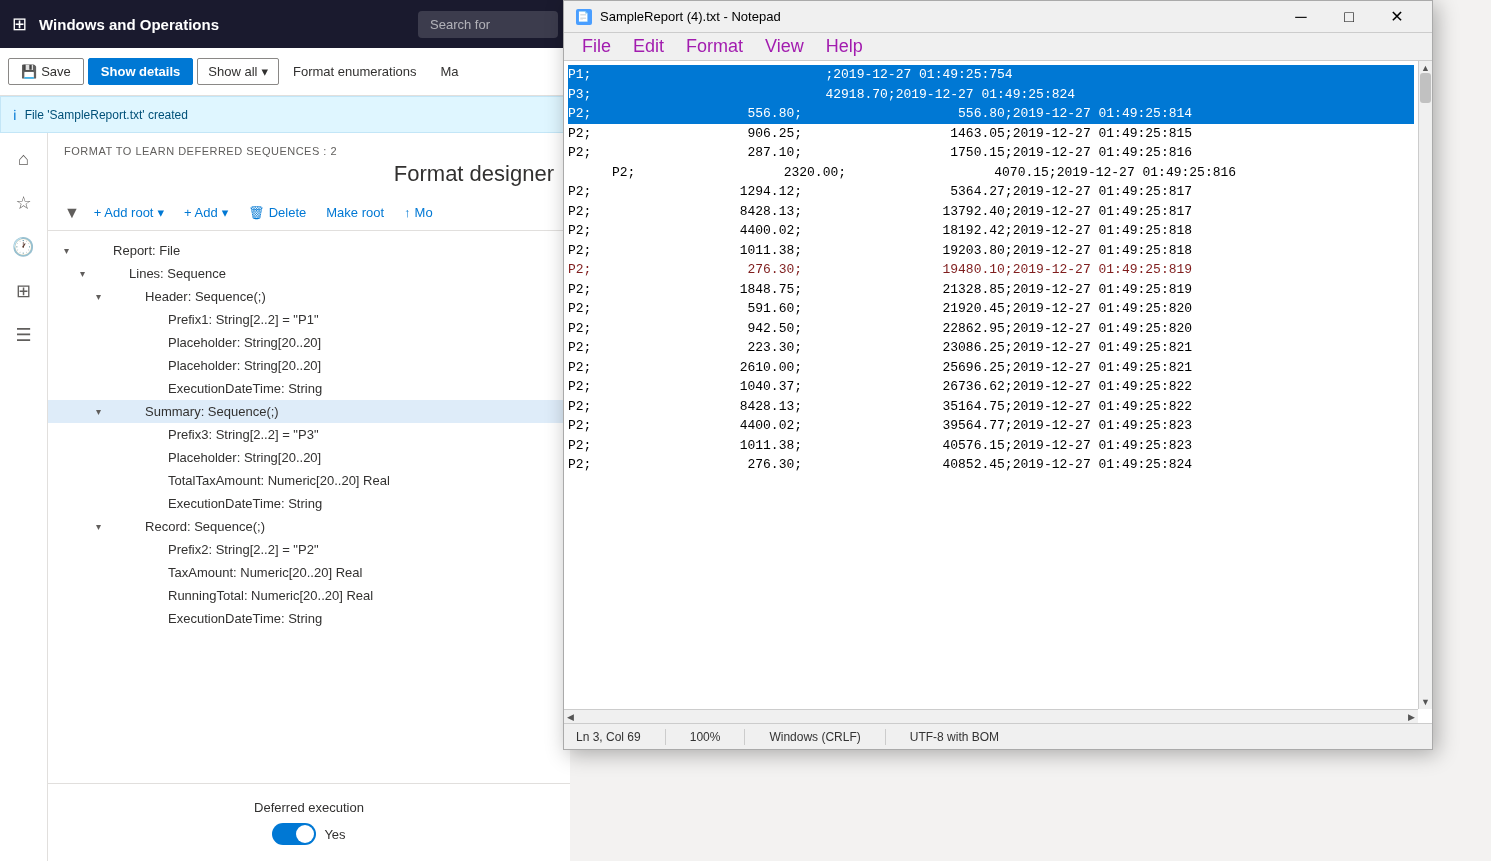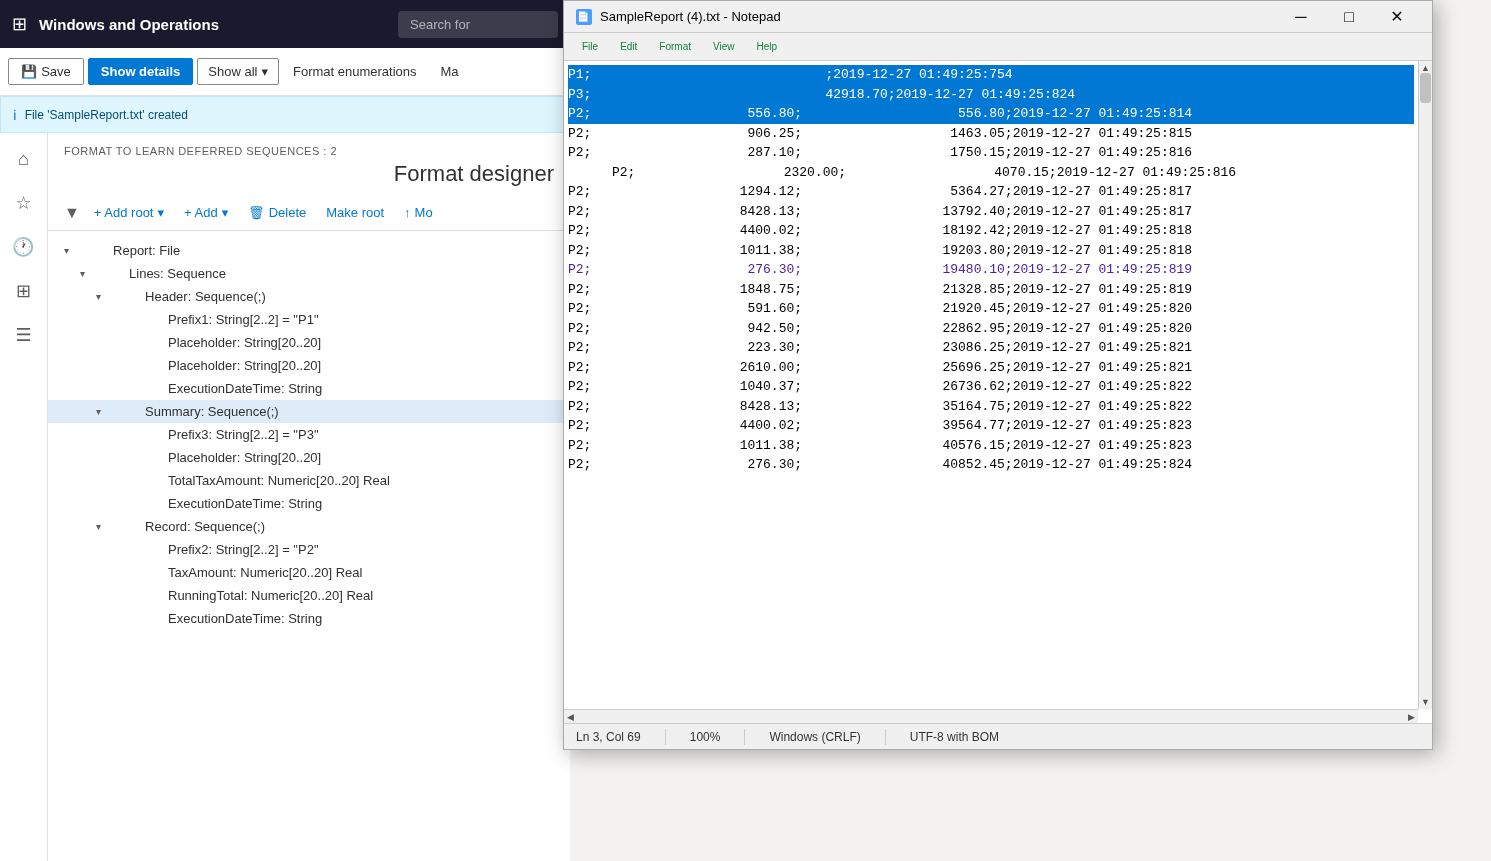--- a/index.html
+++ b/index.html
@@ -5,21 +5,21 @@
     * { box-sizing: border-box; margin: 0; padding: 0; }
     body { font-family: 'Segoe UI', sans-serif; font-size: 13px; background: #f3f2f1; overflow: hidden; width: 1491px; height: 861px; }
 
     
     .fo-app { position: absolute; left: 0; top: 0; width: 570px; height: 861px; background: #fff; display: flex; flex-direction: column; }
 
     
     .fo-topbar { height: 48px; background: #1a1a2e; display: flex; align-items: center; padding: 0 12px; gap: 12px; }
     .fo-grid-icon { color: #fff; font-size: 18px; cursor: pointer; }
     .fo-app-name { color: #fff; font-size: 15px; font-weight: 600; flex: 1; }
-    .fo-search { background: rgba(255,255,255,0.15); border: none; border-radius: 4px; color: #fff; padding: 6px 12px; width: 160px; font-size: 13px; }
+    .fo-search { background: rgba(255,255,255,0.15); border: none; border-radius: 4px; color: #fff; padding: 6px 12px; width: 140px; font-size: 13px; }
     .fo-search::placeholder { color: rgba(255,255,255,0.6); }
 
     
     .fo-toolbar { height: 48px; background: #fff; border-bottom: 1px solid #e1dfdd; display: flex; align-items: center; padding: 0 8px; gap: 4px; }
     .fo-btn-save { display: flex; align-items: center; gap: 4px; background: #fff; border: 1px solid #8a8886; border-radius: 2px; padding: 5px 12px; cursor: pointer; font-size: 13px; color: #323130; }
     .fo-btn-primary { background: #0078d4; color: #fff; border: 1px solid #0078d4; border-radius: 2px; padding: 5px 12px; cursor: pointer; font-size: 13px; font-weight: 600; }
     .fo-btn-dropdown { display: flex; align-items: center; gap: 4px; background: #fff; border: 1px solid #8a8886; border-radius: 2px; padding: 5px 10px; cursor: pointer; font-size: 13px; color: #323130; }
     .fo-btn-plain { background: none; border: none; padding: 5px 10px; cursor: pointer; font-size: 13px; color: #323130; }
 
     
@@ -53,21 +53,21 @@
     
     .notepad { position: absolute; left: 563px; top: 0; width: 870px; height: 750px; background: #fff; border: 1px solid #aaa; box-shadow: 4px 4px 20px rgba(0,0,0,0.3); display: flex; flex-direction: column; z-index: 10; }
     .notepad-titlebar { height: 32px; background: #f0f0f0; border-bottom: 1px solid #ccc; display: flex; align-items: center; padding: 0 12px; }
     .notepad-icon { width: 16px; height: 16px; background: #4a9eff; border-radius: 2px; margin-right: 8px; display: flex; align-items: center; justify-content: center; color: #fff; font-size: 10px; }
     .notepad-title { flex: 1; font-size: 13px; color: #000; }
     .notepad-controls { display: flex; gap: 2px; }
     .notepad-ctrl-btn { width: 46px; height: 32px; background: none; border: none; cursor: pointer; font-size: 16px; color: #000; display: flex; align-items: center; justify-content: center; }
 
     
     .notepad-menu { height: 28px; background: #f0f0f0; border-bottom: 1px solid #ccc; display: flex; align-items: center; padding: 0 8px; gap: 2px; }
-    .notepad-menu-item { padding: 4px 10px; font-size: 10px; color: #15803d; cursor: pointer; border-radius: 3px; }
+    .notepad-menu-item { padding: 4px 10px; font-size: 18px; color: #a21caf; cursor: pointer; border-radius: 3px; }
 
     
     .notepad-content { flex: 1; overflow: hidden; position: relative; }
 
     
     .notepad-statusbar { height: 26px; background: #f0f0f0; border-top: 1px solid #ccc; display: flex; align-items: center; padding: 0 12px; gap: 24px; font-size: 12px; color: #333; }
     .status-sep { width: 1px; height: 16px; background: #ccc; }
   </style>
 </head>
 <body>
@@ -203,20 +203,29 @@
           <div class="fo-tree-item" style="padding-left: 64px;">
             <span style="width: 12px; display: inline-block;"></span>
             <span class="fo-tree-label">RunningTotal: Numeric[20..20] Real</span>
           </div>
           <div class="fo-tree-item" style="padding-left: 64px;">
             <span style="width: 12px; display: inline-block;"></span>
             <span class="fo-tree-label">ExecutionDateTime: String</span>
           </div>
         </div>
 
+      <div class="fo-bottom">
+        <span class="fo-deferred-label">Deferred execution</span>
+        <div class="fo-toggle-row">
+          <div class="fo-toggle">
+            <div class="fo-toggle-knob"></div>
+          </div>
+          <span class="fo-toggle-yes">Yes</span>
+        </div>
+      </div>
     </div>
   </div>
 </div>
 
 <div class="notepad">
 
   <div class="notepad-titlebar">
     <div class="notepad-icon">📄</div>
     <span class="notepad-title">SampleReport (4).txt - Notepad</span>
     <div class="notepad-controls">
@@ -238,21 +247,21 @@
     <div style="width:calc(100% - 14px); height:calc(100% - 14px); overflow:auto; font-family:'Courier New',monospace; font-size:13px; line-height:1.5; white-space:pre; padding:4px; background:#fff;" id="notepad-lines"><span style="background: rgb(0, 120, 212); color: rgb(255, 255, 255); display: block;">P1;                              ;2019-12-27 01:49:25:754
 </span><span style="background: rgb(0, 120, 212); color: rgb(255, 255, 255); display: block;">P3;                              42918.70;2019-12-27 01:49:25:824
 </span><span style="background: rgb(0, 120, 212); color: rgb(255, 255, 255); display: block;">P2;                    556.80;                    556.80;2019-12-27 01:49:25:814
 </span><span style="display: block; color: rgb(0, 0, 0);">P2;                    906.25;                   1463.05;2019-12-27 01:49:25:815
 </span><span style="display: block; color: rgb(0, 0, 0);">P2;                    287.10;                   1750.15;2019-12-27 01:49:25:816
 </span><span style="display: block; color: rgb(0, 0, 0); margin-left: 44px;">P2;                   2320.00;                   4070.15;2019-12-27 01:49:25:816
 </span><span style="display: block; color: rgb(0, 0, 0);">P2;                   1294.12;                   5364.27;2019-12-27 01:49:25:817
 </span><span style="display: block; color: #000000;">P2;                   8428.13;                  13792.40;2019-12-27 01:49:25:817
 </span><span style="display: block; color: rgb(0, 0, 0);">P2;                   4400.02;                  18192.42;2019-12-27 01:49:25:818
 </span><span style="display: block; color: rgb(0, 0, 0);">P2;                   1011.38;                  19203.80;2019-12-27 01:49:25:818
-</span><span style="display: block; color: #4c1d95;">P2;                    276.30;                  19480.10;2019-12-27 01:49:25:819
+</span><span style="display: block; color: #7f1d1d;">P2;                    276.30;                  19480.10;2019-12-27 01:49:25:819
 </span><span style="display: block; color: rgb(0, 0, 0);">P2;                   1848.75;                  21328.85;2019-12-27 01:49:25:819
 </span><span style="display: block; color: rgb(0, 0, 0);">P2;                    591.60;                  21920.45;2019-12-27 01:49:25:820
 </span><span style="display: block; color: rgb(0, 0, 0);">P2;                    942.50;                  22862.95;2019-12-27 01:49:25:820
 </span><span style="display: block; color: rgb(0, 0, 0);">P2;                    223.30;                  23086.25;2019-12-27 01:49:25:821
 </span><span style="display: block; color: rgb(0, 0, 0);">P2;                   2610.00;                  25696.25;2019-12-27 01:49:25:821
 </span><span style="display: block; color: rgb(0, 0, 0);">P2;                   1040.37;                  26736.62;2019-12-27 01:49:25:822
 </span><span style="display: block; color: rgb(0, 0, 0);">P2;                   8428.13;                  35164.75;2019-12-27 01:49:25:822
 </span><span style="display: block; color: rgb(0, 0, 0);">P2;                   4400.02;                  39564.77;2019-12-27 01:49:25:823
 </span><span style="display: block; color: rgb(0, 0, 0);">P2;                   1011.38;                  40576.15;2019-12-27 01:49:25:823
 </span><span style="display: block; color: rgb(0, 0, 0);">P2;                    276.30;                  40852.45;2019-12-27 01:49:25:824

